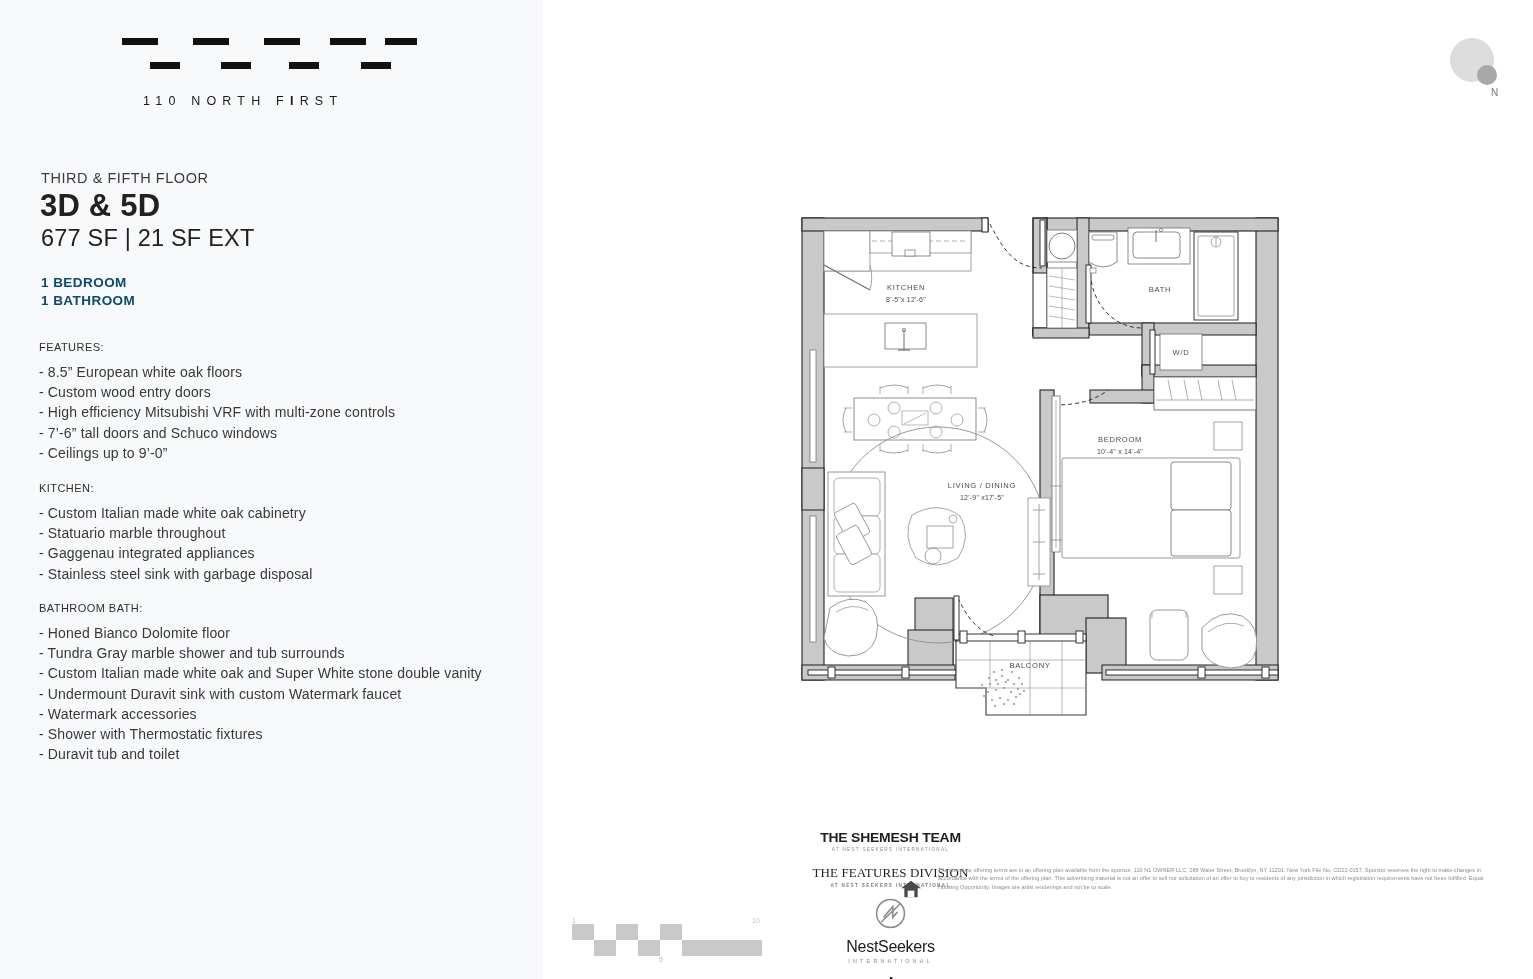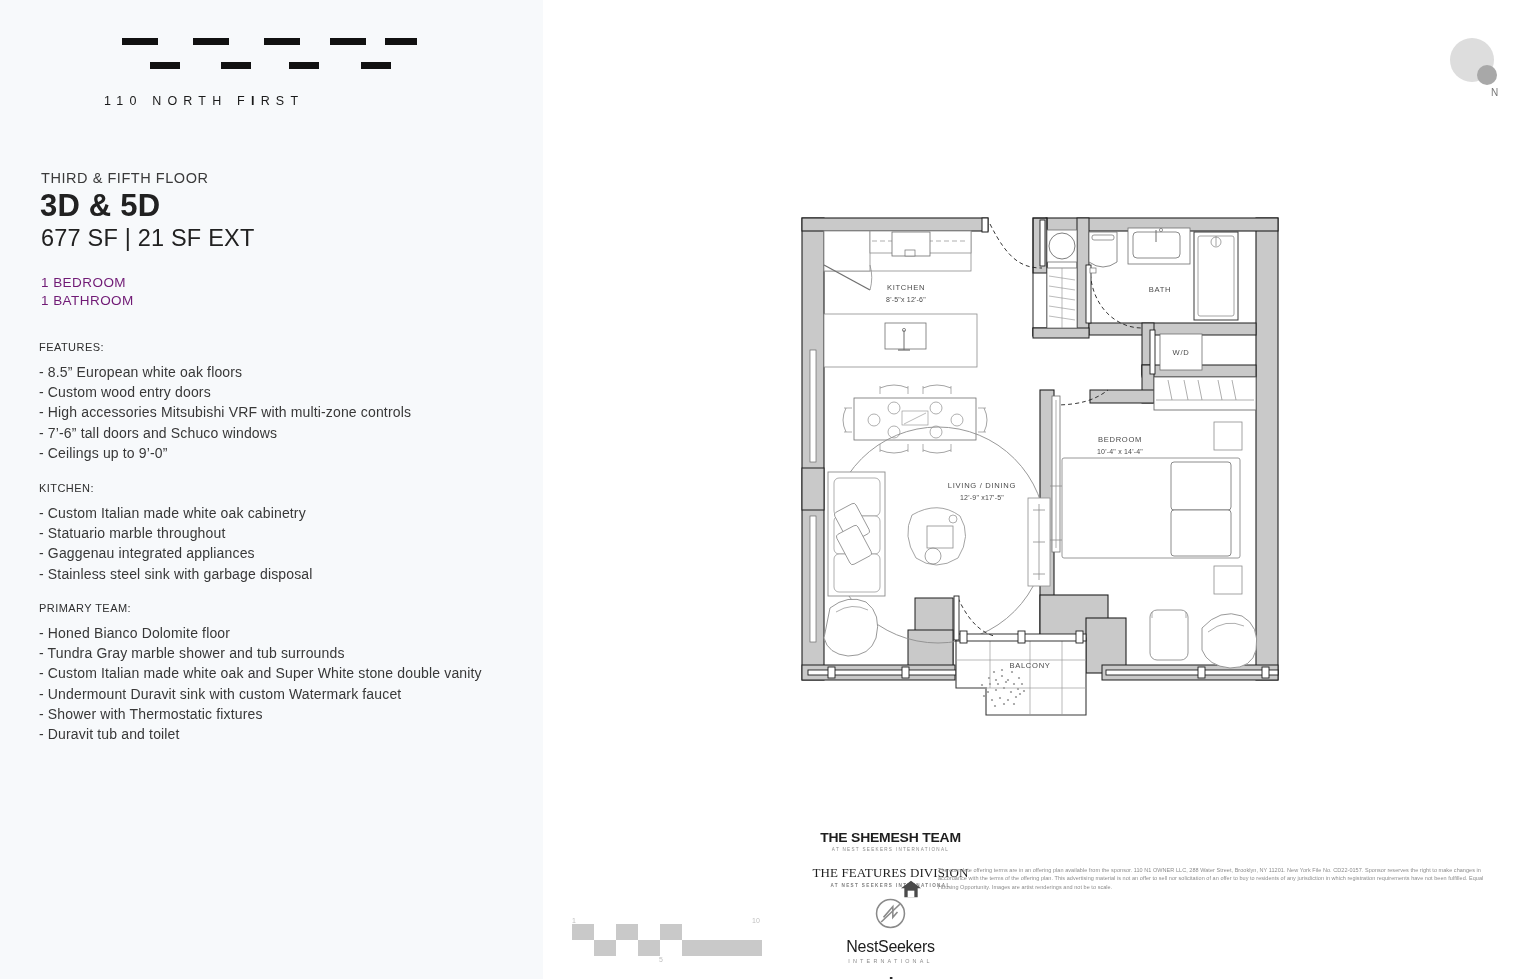--- a/index.html
+++ b/index.html
@@ -37,20 +37,21 @@
     background: #111111;
   }
   .logo-dashrow.row2 { margin-top: 10px; }
   #logo-wordmark {
     margin-top: 18px;
     font-size: 12.5px;
     letter-spacing: 6.2px;
     color: #1a1a1a;
     font-weight: 400;
     white-space: nowrap;
+    margin-left: 39px;
   }
   #logo-wordmark .i-accent { font-weight: 700; }
 
   
   #floor-eyebrow {
     position: absolute;
     left: 41px; top: 170px;
     font-size: 14.5px;
     letter-spacing: 0.55px;
     color: #3a3a3a;
@@ -70,21 +71,22 @@
     letter-spacing: 0.2px;
     font-weight: 400;
     color: #212121;
   }
   #room-counts {
     position: absolute;
     left: 41px; top: 274px;
     font-size: 13.5px;
     line-height: 18px;
     letter-spacing: 0.45px;
-    color: #701a75;
+    color: #0c4a6e;
+    font-weight: bold;
   }
   #room-counts div { white-space: nowrap; }
 
   
   .spec-section { position: absolute; left: 39px; width: 470px; }
   .spec-heading {
     font-size: 11px;
     letter-spacing: 0.45px;
     color: #2e2e2e;
     margin-bottom: 9px;
@@ -272,39 +274,40 @@
 
   <div id="room-counts">
     <div>1 BEDROOM</div>
     <div>1 BATHROOM</div>
   </div>
 
   <div class="spec-section" id="features-section">
     <div class="spec-heading">FEATURES:</div>
     <div class="spec-item">- 8.5” European white oak floors</div>
     <div class="spec-item">- Custom wood entry doors</div>
-    <div class="spec-item">- High accessories Mitsubishi VRF with multi-zone controls</div>
+    <div class="spec-item">- High efficiency Mitsubishi VRF with multi-zone controls</div>
     <div class="spec-item">- 7’-6” tall doors and Schuco windows</div>
     <div class="spec-item">- Ceilings up to 9’-0”</div>
   </div>
 
   <div class="spec-section" id="kitchen-section">
     <div class="spec-heading">KITCHEN:</div>
     <div class="spec-item">- Custom Italian made white oak cabinetry</div>
     <div class="spec-item">- Statuario marble throughout</div>
     <div class="spec-item">- Gaggenau integrated appliances</div>
     <div class="spec-item">- Stainless steel sink with garbage disposal</div>
   </div>
 
   <div class="spec-section" id="bath-section">
-    <div class="spec-heading">PRIMARY TEAM:</div>
+    <div class="spec-heading">BATHROOM BATH:</div>
     <div class="spec-item">- Honed Bianco Dolomite floor</div>
     <div class="spec-item">- Tundra Gray marble shower and tub surrounds</div>
     <div class="spec-item">- Custom Italian made white oak and Super White stone double vanity</div>
     <div class="spec-item">- Undermount Duravit sink with custom Watermark faucet</div>
+    <div class="spec-item">- Watermark accessories</div>
     <div class="spec-item">- Shower with Thermostatic fixtures</div>
     <div class="spec-item">- Duravit tub and toilet</div>
   </div>
 </div>
 
 <div id="north-indicator">
   <div id="north-circle-big"></div>
   <div id="north-circle-small"></div>
   <div id="north-label">N</div>
 </div>

